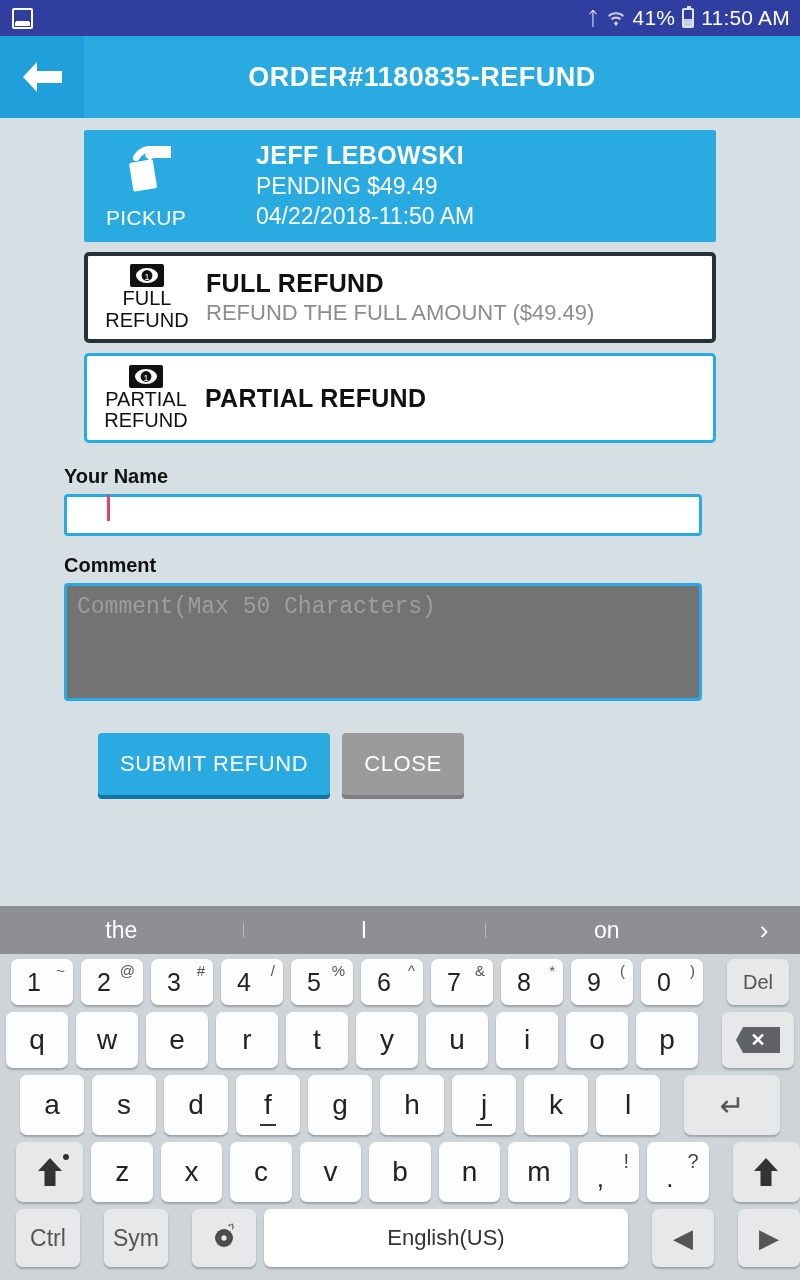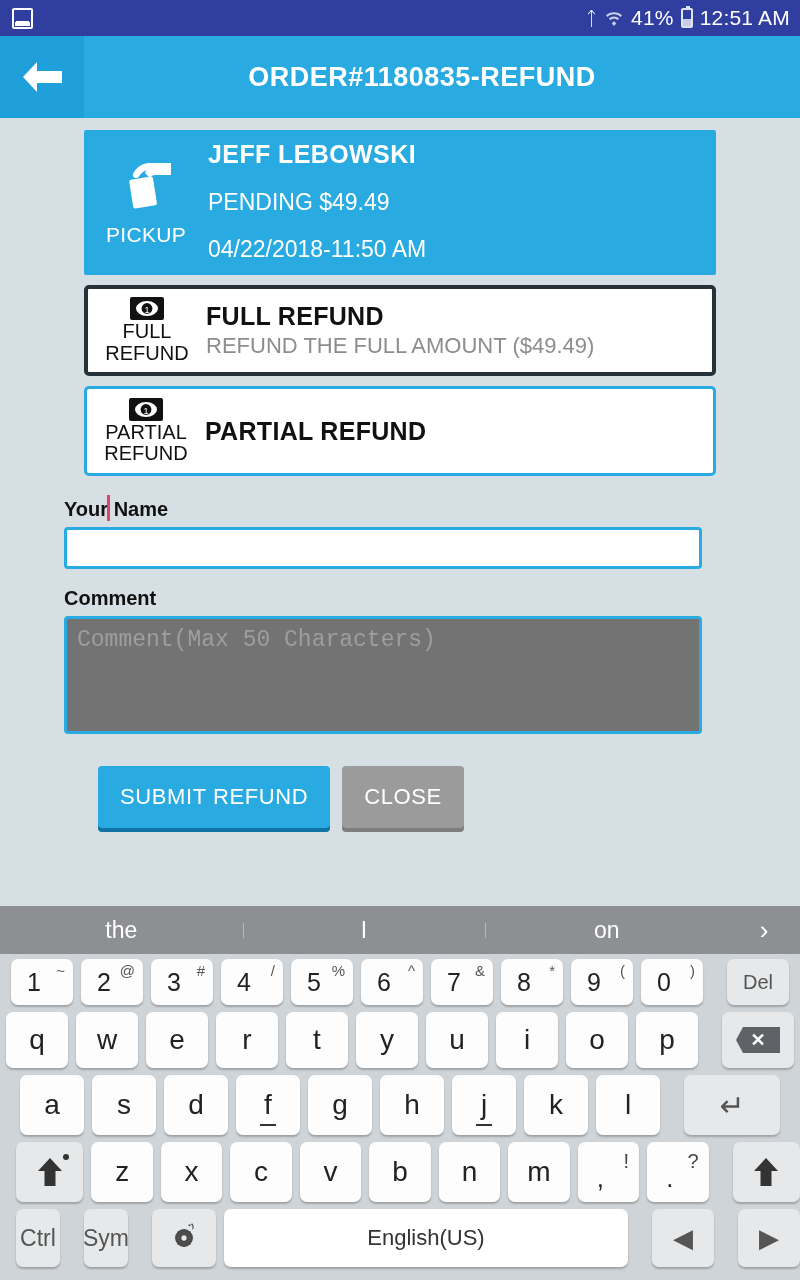--- a/index.html
+++ b/index.html
@@ -62,21 +62,21 @@
   .order-card {
     margin: 12px 84px 0 84px; background: #29abe2; color: #fff;
     display: flex; align-items: center; padding: 10px 0 12px 0;
     border-radius: 2px;
   }
   .order-icon-col {
     width: 124px; display: flex; flex-direction: column; align-items: center; gap: 10px;
   }
   .pickup-svg { width: 62px; height: 56px; }
   .pickup-label { font-size: 21px; letter-spacing: .3px; }
-  .order-info { display: flex; flex-direction: column; gap: 20px; }
+  .order-info { display: flex; flex-direction: column; gap: 3px; margin-left: 48px; }
   .order-name { font-size: 25px; font-weight: bold; letter-spacing: .4px; }
   .order-status { font-size: 23px; }
   .order-date { font-size: 23px; }
 
   .refund-option {
     margin: 10px 84px 0 84px; background: #ffffff;
     display: flex; align-items: center; padding: 8px 0;
     border-radius: 5px; cursor: pointer; min-height: 90px;
   }
   .refund-option.selected { border: 4px solid #263238; }
@@ -156,21 +156,21 @@
     content: ""; position: absolute; bottom: 9px; left: 50%; transform: translateX(-50%);
     width: 16px; height: 2px; background: #333;
   }
   .key.backspace { width: 72px; height: 56px; }
   .key.enter { width: 96px; height: 60px; font-size: 30px; }
   .key.home { width: 64px; height: 60px; }
   .key.shift { width: 68px; height: 60px; }
   .key.punct { width: 62px; height: 60px; }
   .key.punct .sup { position: absolute; top: 8px; right: 10px; font-size: 20px; color: #444; }
   .key.punct .base { position: relative; right: 8px; top: 6px; font-size: 26px; }
-  .key.ctrl, .key.sym { width: 44px; height: 58px; font-size: 23px; }
+  .key.ctrl, .key.sym { width: 64px; height: 58px; font-size: 23px; }
   .key.gearkey { width: 64px; height: 58px; }
   .key.space {
     flex: 1; max-width: 418px; height: 58px; background: #ffffff;
     font-size: 22px; color: #333;
   }
   .key.arrow { width: 62px; height: 58px; font-size: 26px; }
   .bksp-shape {
     width: 44px; height: 26px; background: #5f6368;
     clip-path: polygon(16% 0, 100% 0, 100% 100%, 16% 100%, 0 50%);
     display: flex; align-items: center; justify-content: center;
@@ -193,21 +193,21 @@
       <span class="bt-icon">ᛏ</span>
       <span class="wifi-icon">
         <svg viewBox="0 0 20 18" width="20" height="18">
           <path d="M10 3.2c3.2 0 6 1.2 8 3.1l-1.5 1.6C14.8 6.3 12.5 5.3 10 5.3S5.2 6.3 3.5 7.9L2 6.3C4 4.4 6.8 3.2 10 3.2z" fill="#c9cdea"></path>
           <path d="M10 7.6c2 0 3.8.8 5.1 2l-1.5 1.6c-1-.9-2.2-1.4-3.6-1.4s-2.6.5-3.6 1.4L4.9 9.6c1.3-1.2 3.1-2 5.1-2z" fill="#c9cdea"></path>
           <path d="M10 11.9l2.2 2.6-2.2 2.6-2.2-2.6z" fill="#c9cdea"></path>
         </svg>
       </span>
       <span class="batt-pct">41%</span>
       <span class="batt-icon"></span>
-      <span class="clock">12:51 AM</span>
+      <span class="clock">11:50 AM</span>
     </div>
   </div>
 
   <div class="appbar">
     <div class="back-btn">
       <svg class="back-arrow" viewBox="0 0 46 34">
         <path d="M18 2 L4 17 L18 32 L18 23 L43 23 L43 11 L18 11 Z" fill="#ffffff"></path>
       </svg>
     </div>
     <div class="appbar-title">ORDER#1180835-REFUND</div>

